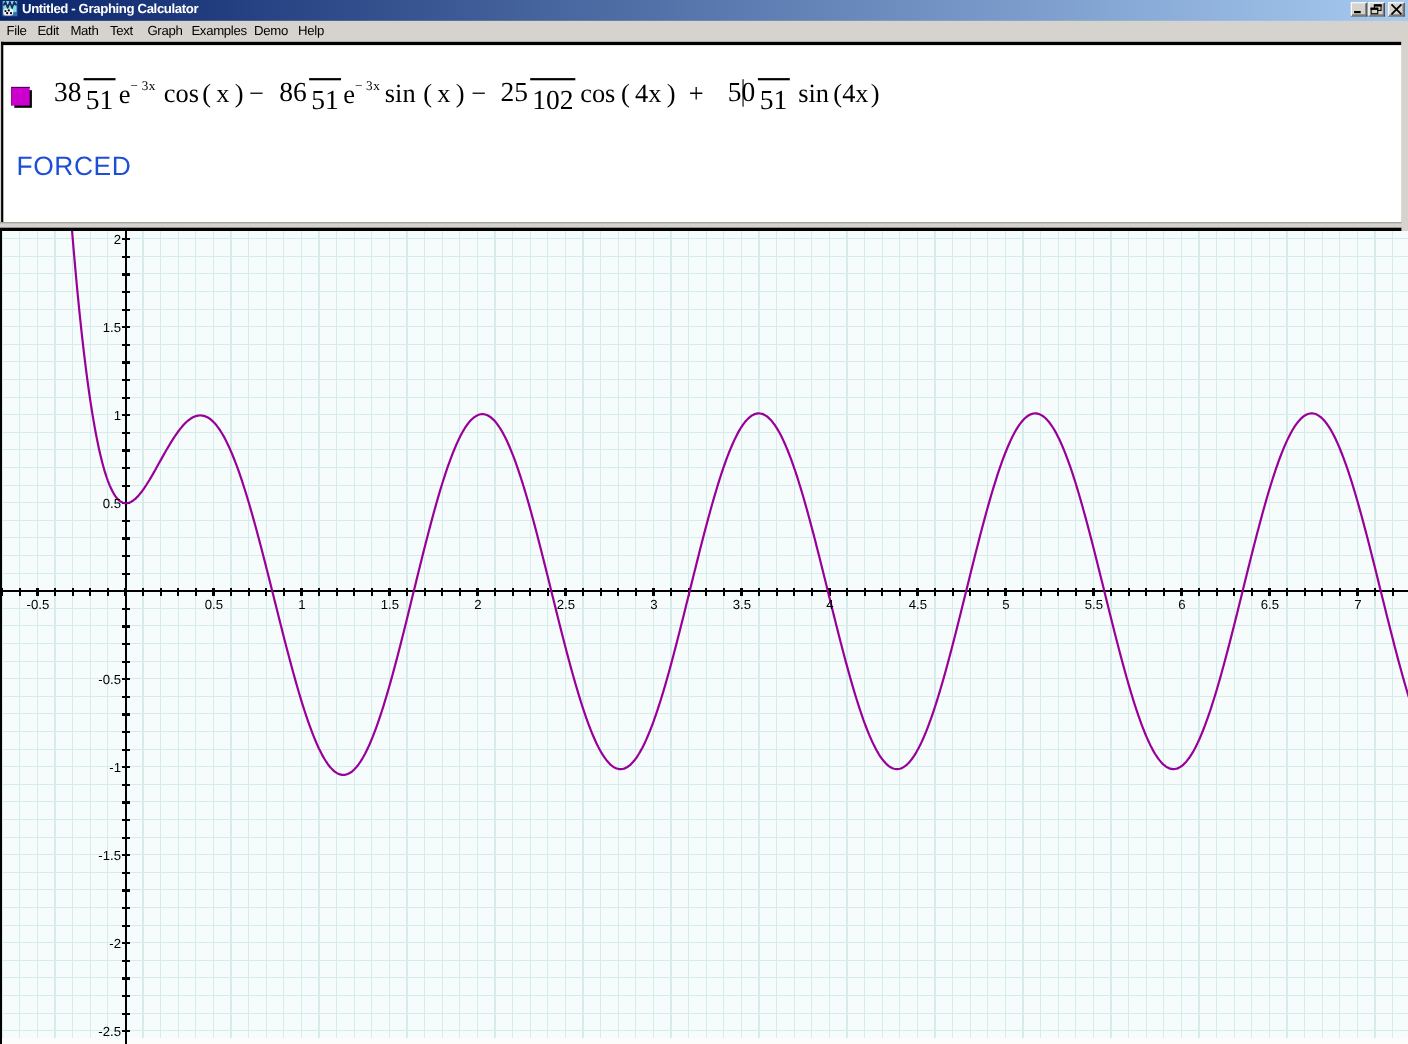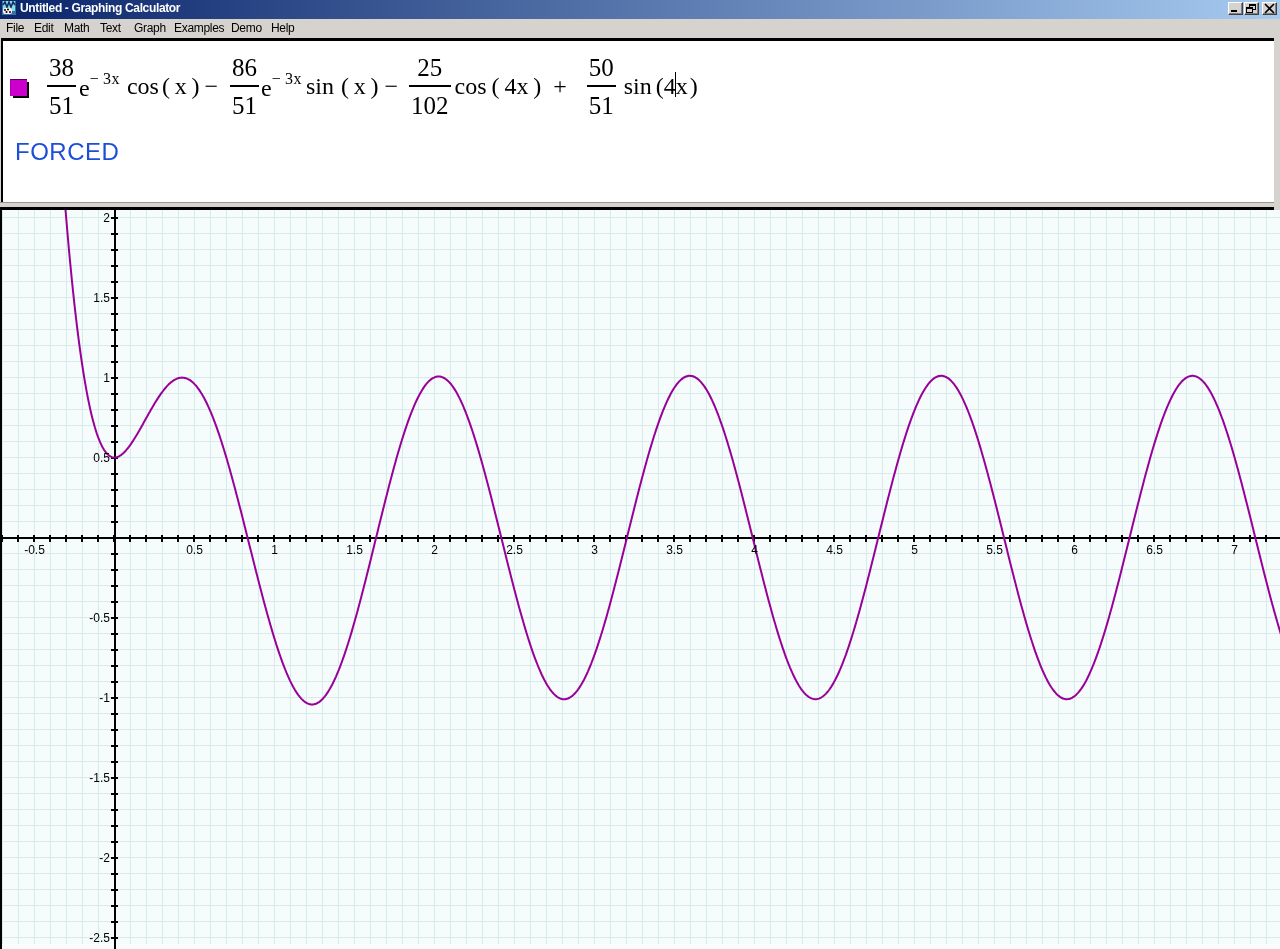--- a/index.html
+++ b/index.html
@@ -19,24 +19,24 @@
 #fwhite { position:absolute; left:1px; top:1px; width:1273px; height:164px; background:#fff;
   border-left:2px solid #000; border-top:3px solid #000; }
 #divider { position:absolute; left:0; top:202px; width:1280px; height:8px; background:#d6d3ce;
   border-top:1px solid #9a968e; border-bottom:3px solid #000; }
 #graph { position:absolute; left:0; top:210px; width:1280px; height:739px; }
 #swsh { position:absolute; left:13px; top:82px; width:16px; height:16px; background:#000; }
 #swatch { position:absolute; left:10px; top:79px; width:17px; height:17px; background:#cc00cc;
   border-top:1px solid #550055; border-left:1px solid #aa00aa; }
 #formula { position:absolute; left:47px; top:56px; height:60px; display:flex; align-items:center;
   font-family:"Liberation Serif",serif; font-size:24px; color:#000; white-space:nowrap; }
-.frac { position:relative; top:1px; display:inline-flex; flex-direction:column; align-items:center; text-align:right; font-size:25px; }
+.frac { position:relative; top:1px; display:inline-flex; flex-direction:row; align-items:center; text-align:right; font-size:25px; }
 .num { display:block; padding:0 2px 5px; line-height:24px; }
 .den { display:block; border-top:2px solid #000000; padding:7px 2px 0; line-height:24px; }
-.sup { font-size:16px; vertical-align:12px; letter-spacing:0.5px; }
+.sup { font-size:12px; vertical-align:12px; letter-spacing:0.5px; }
 .mop { display:inline-block; }
 #forced { position:absolute; left:15px; top:138px; font-size:24px; font-weight:normal;
   letter-spacing:0.5px; color:#1d4ed8; }
 #caret { position:absolute; left:675px; top:72px; width:1px; height:25px; background:#000; }
 text { font-family:"Liberation Sans",sans-serif; font-size:12px; fill:#000; }
 </style></head>
 <body>
 <div id="titlebar">
  <svg id="ticon" viewBox="0 0 14 14">
       <rect x="0" y="0" width="14" height="14" fill="#3b6ea5"></rect>

